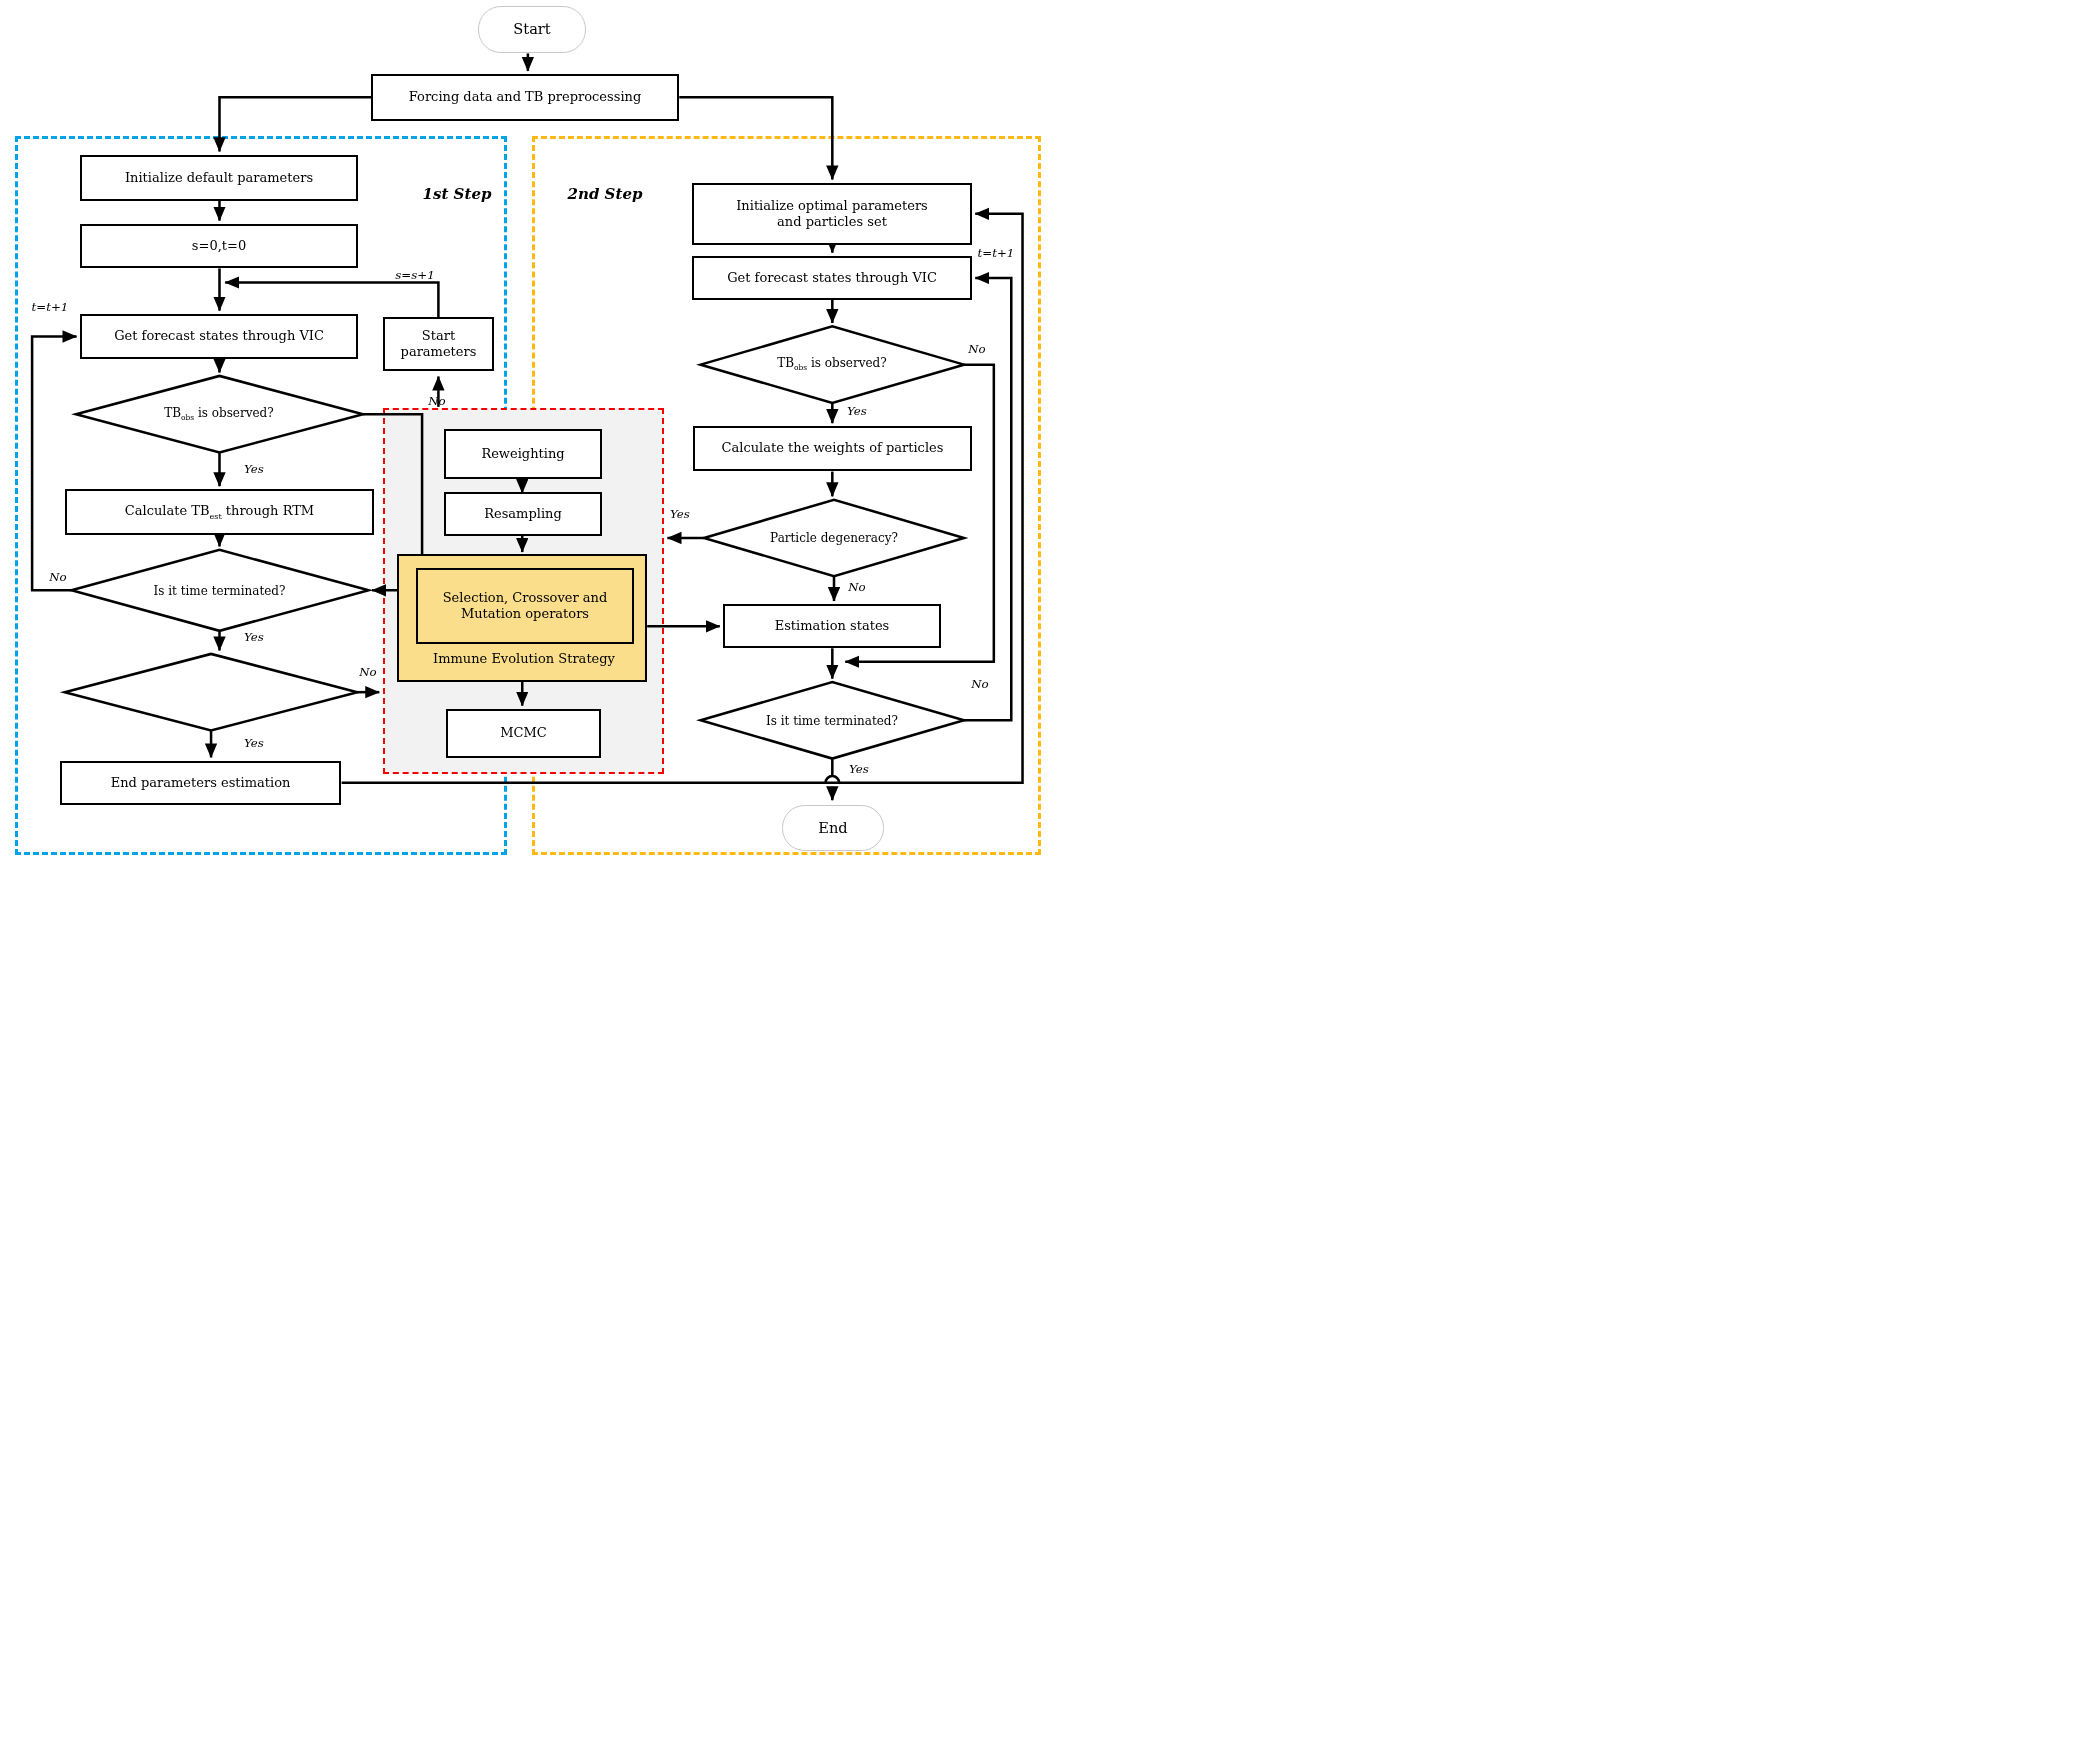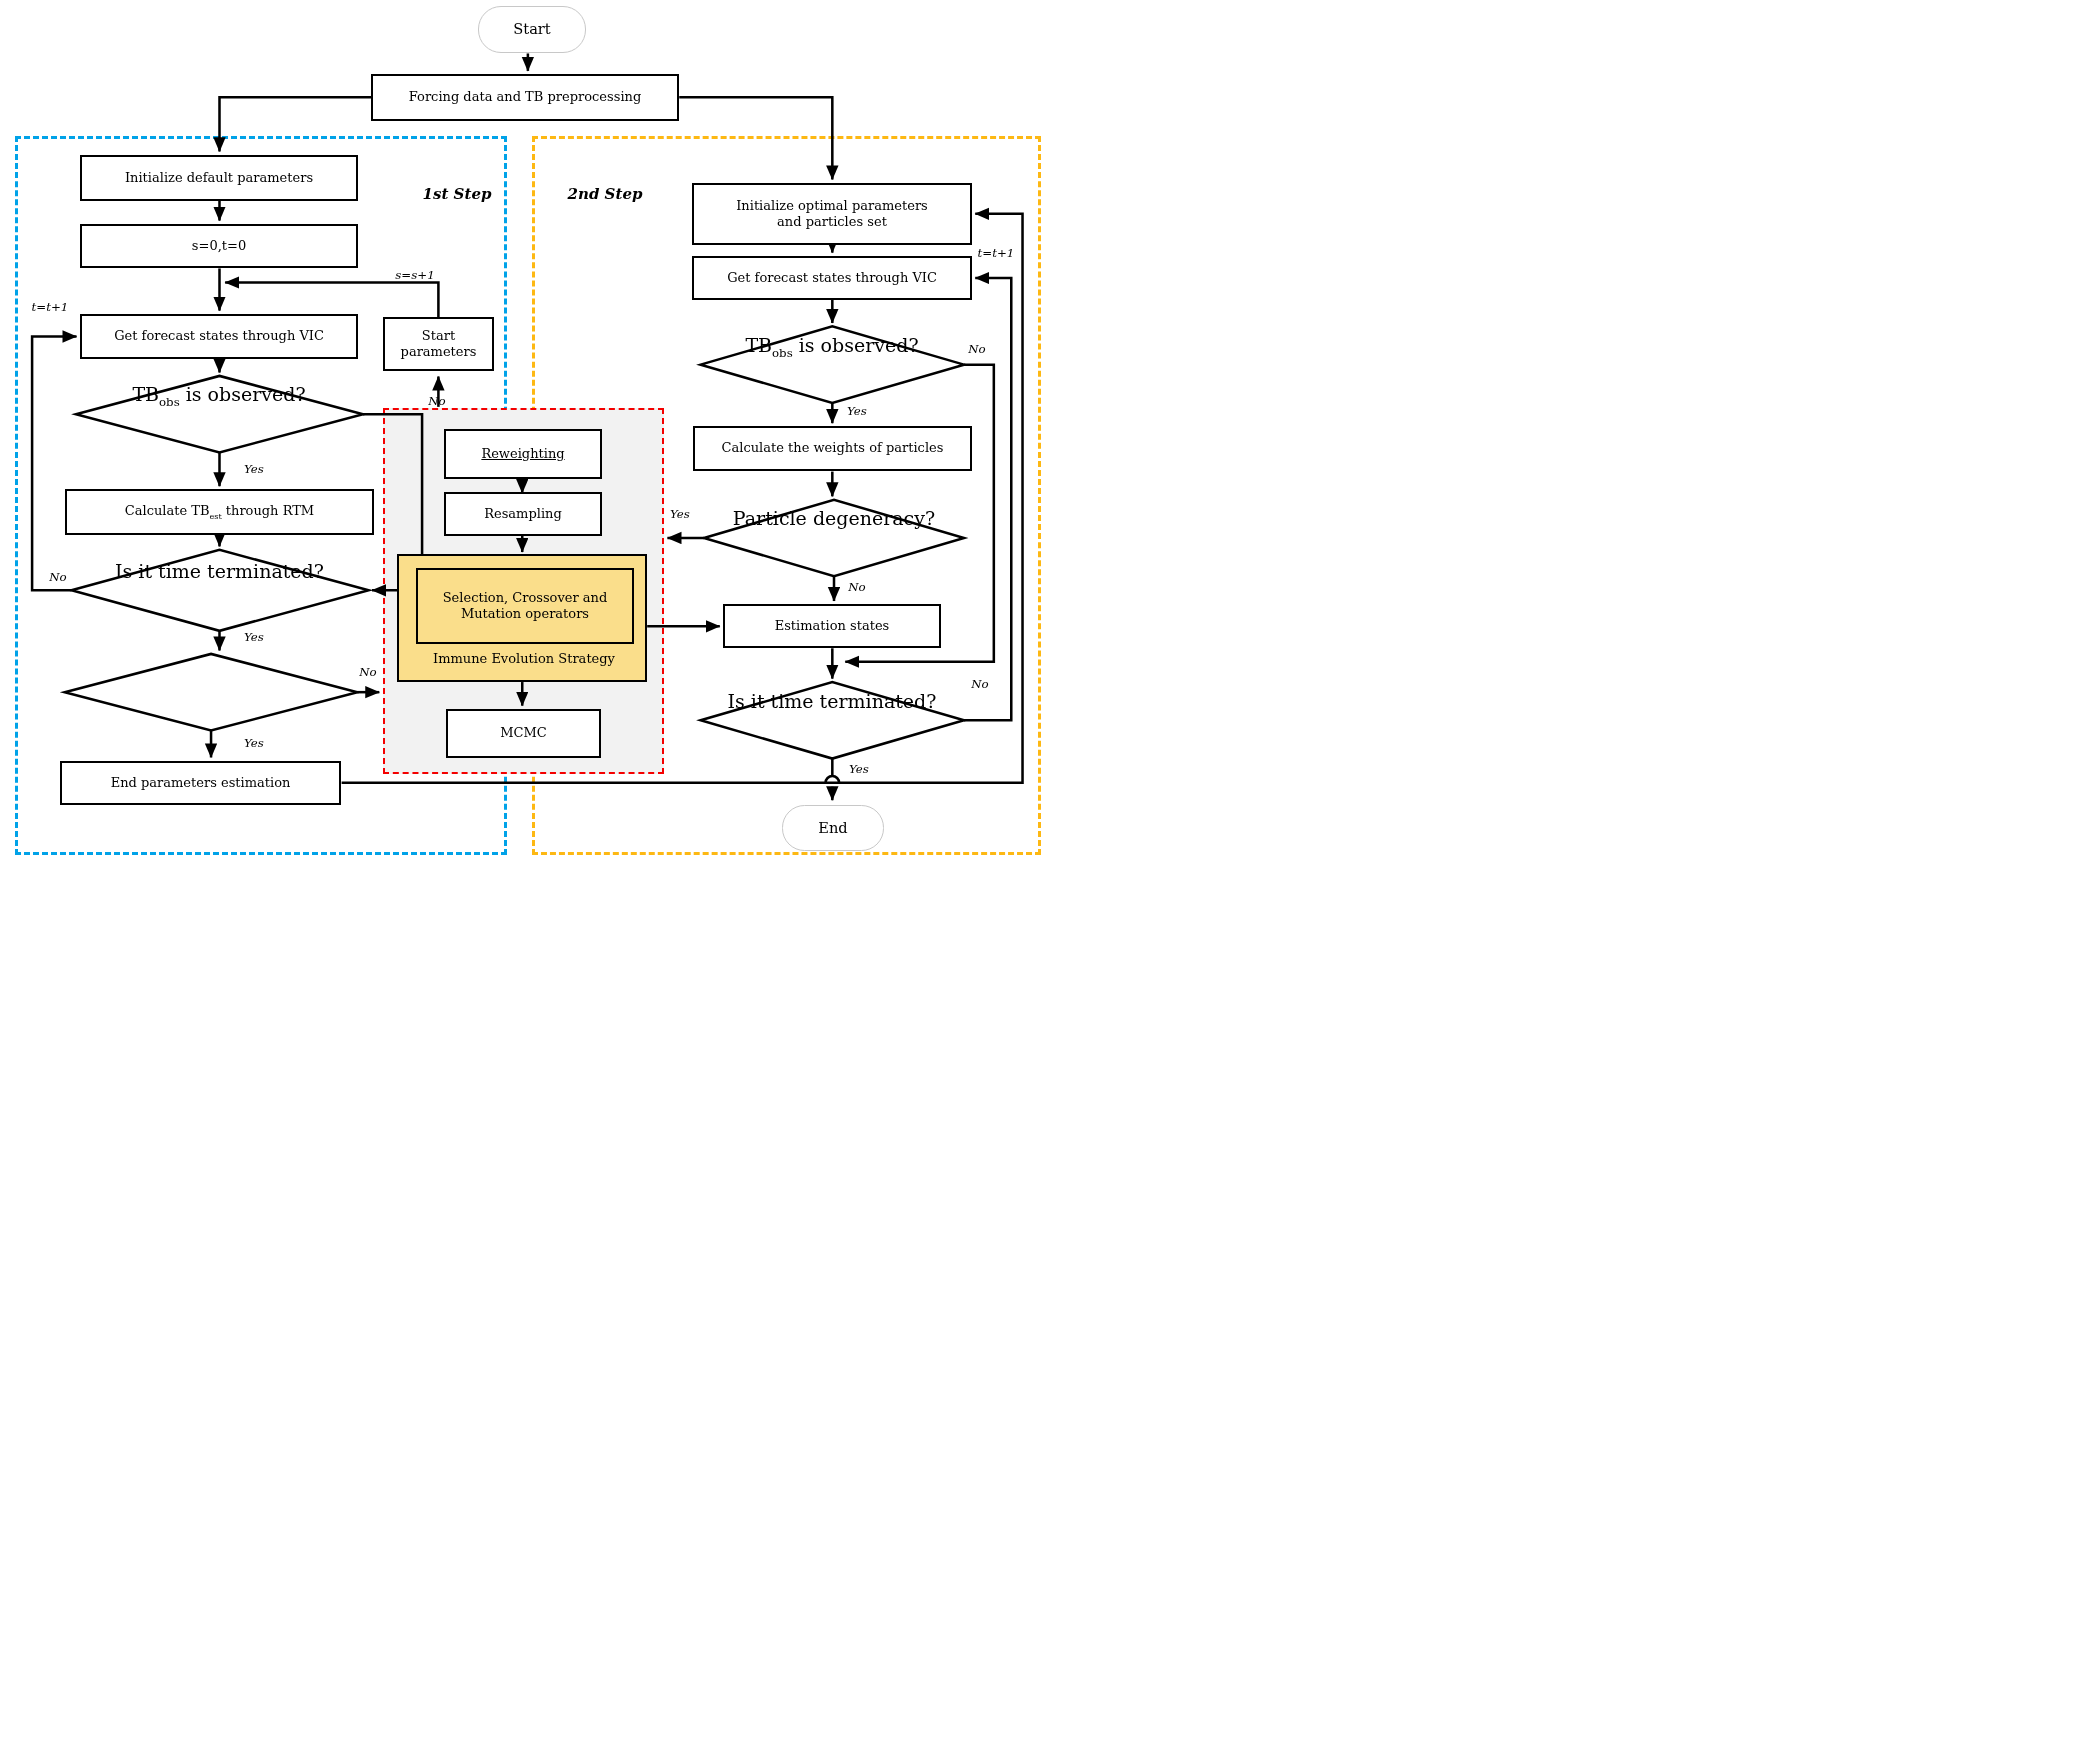--- a/index.html
+++ b/index.html
@@ -9,22 +9,22 @@
   .region-step1{border:3.4px dashed var(--step1_border,#00A2E8);}
   .region-step2{border:3.4px dashed var(--step2_border,#FDB813);}
   .ies-panel{position:absolute;box-sizing:border-box;z-index:2;
              background:var(--ies_fill,#F2F2F2);border:2.8px dashed var(--ies_border,#F40000);}
   svg.wires{position:absolute;left:0;top:0;z-index:3;pointer-events:none;}
   .layer{position:absolute;left:0;top:0;width:100%;height:100%;z-index:4;pointer-events:none;}
   .node{position:absolute;box-sizing:border-box;border:2.3px solid #000;background:#fff;
         display:flex;align-items:center;justify-content:center;text-align:center;
         font-size:13px;line-height:1.25;padding:1.1px 3.4px;}
   .terminal{border:1.7px solid var(--terminal_border,#C8C8C8);background:#fff;font-size:14.6px;}
-  .dlabel{position:absolute;display:flex;align-items:flex-start;justify-content:center;
-          text-align:center;font-size:19px;}
+  .dlabel{position:absolute;display:flex;align-items:center;justify-content:center;
+          text-align:center;font-size:12px;}
   .ylw{background:var(--yellow_fill,#FADE8B);}
   .yellow-outer{position:absolute;box-sizing:border-box;border:2.3px solid #000;
                 background:var(--yellow_fill,#FADE8B);}
   .banner{position:absolute;text-align:center;font-size:13px;}
   .elabel{position:absolute;transform:translate(-50%,-50%);font-style:italic;
           font-size:11.8px;white-space:nowrap;}
   .steplabel{position:absolute;transform:translate(-50%,-50%);font-style:italic;
              font-weight:bold;font-size:15px;white-space:nowrap;}
   sub{font-size:0.62em;}
 </style>
@@ -130,21 +130,21 @@
       <span>End parameters estimation</span>
     </div>
 
     <div class="node" style="left:383px;top:317px;width:111px;height:54px;">
       <span>
           <span style="display:block">Start</span>
           <span style="display:block">parameters</span>
         </span>
     </div>
 
-    <div class="node" style="left:444px;top:429px;width:158px;height:50px;text-decoration:underline;">
+    <div class="node" style="left:444px;top:429px;width:158px;height:50px;">
       <span>Reweighting</span>
     </div>
 
     <div class="node" style="left:444px;top:492px;width:158px;height:44px;">
       <span>Resampling</span>
     </div>
 
     <div class="yellow-outer" style="left:397px;top:554px;width:250px;height:128px;">
       <div class="node ylw" style="left:17px;top:11.8px;width:218px;height:76px;">
         <span>

